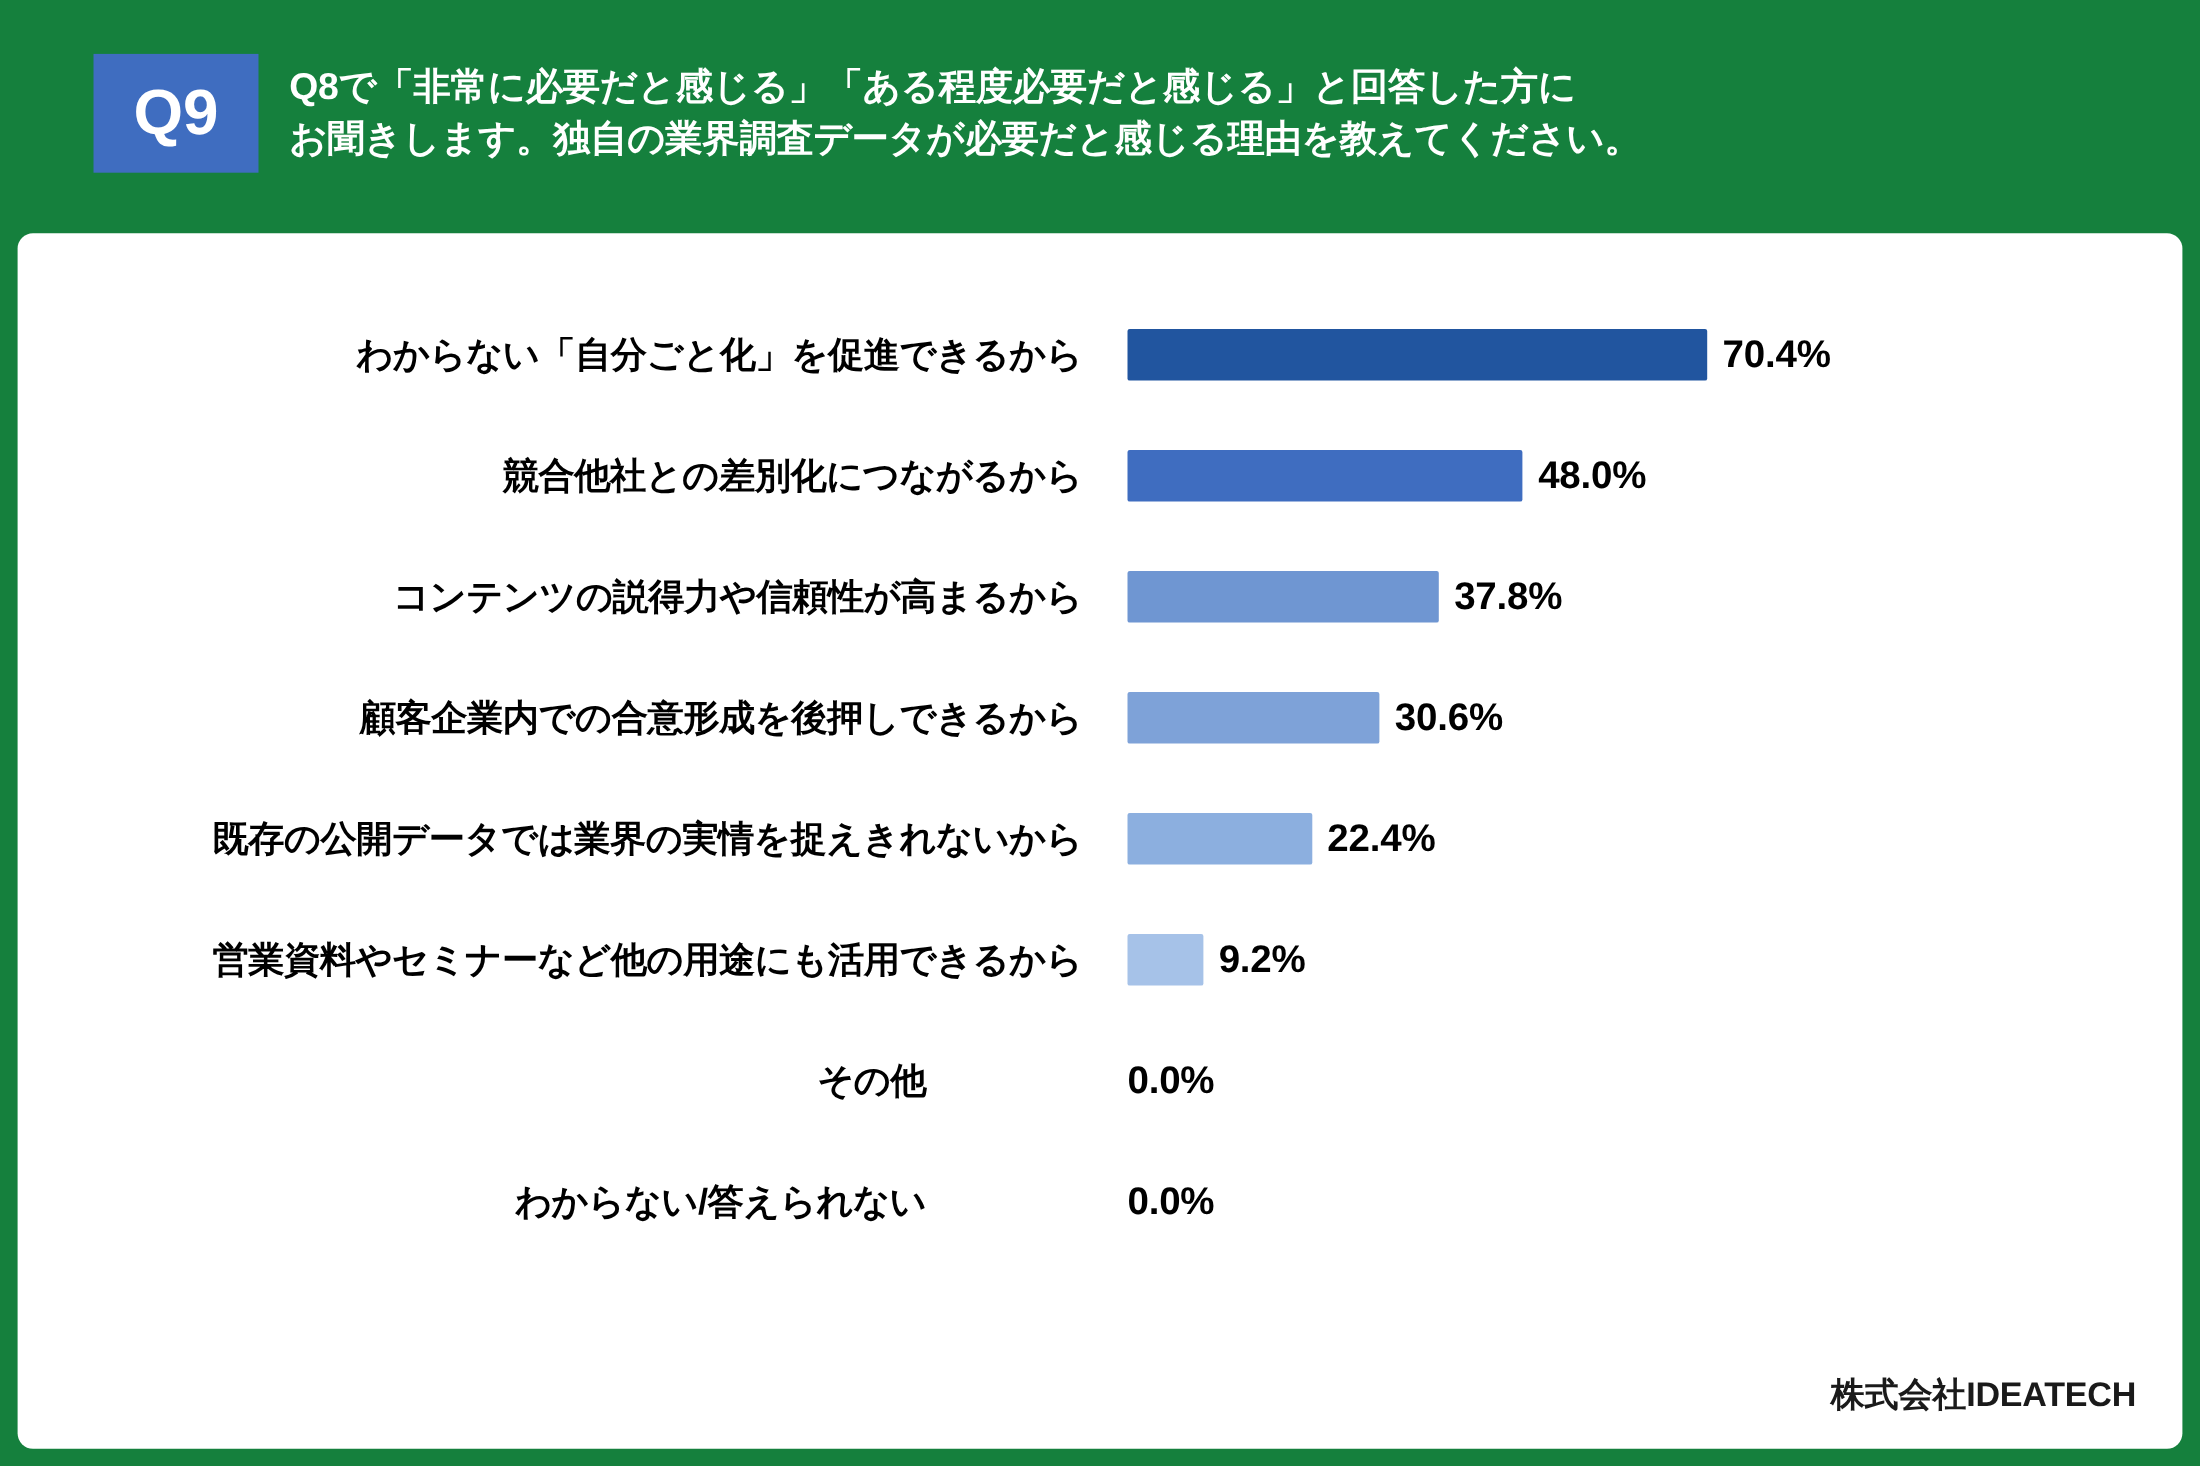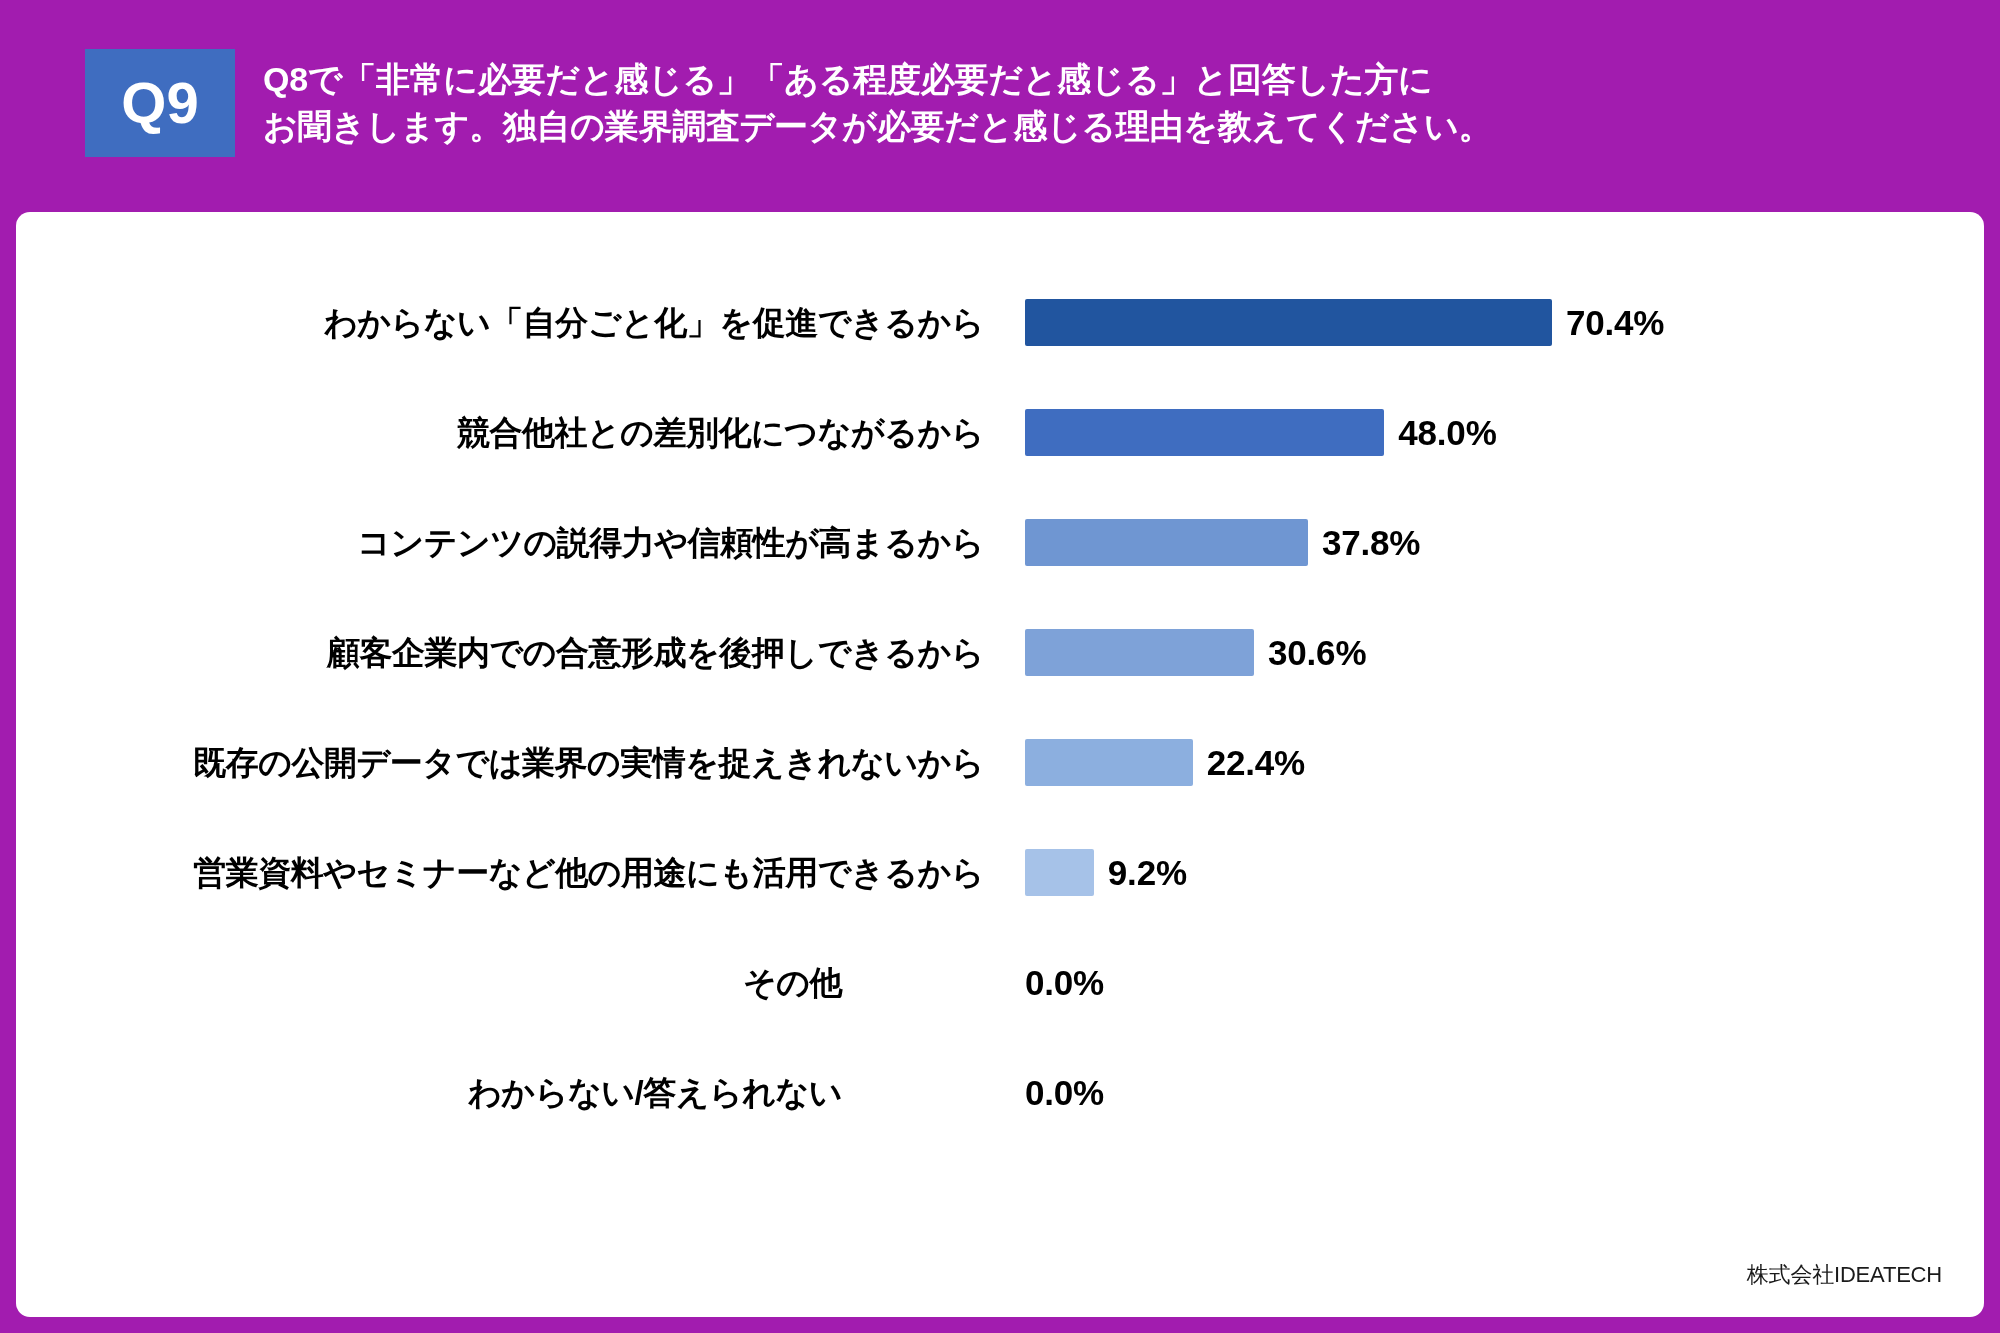--- a/index.html
+++ b/index.html
@@ -5,21 +5,21 @@
   * { box-sizing: border-box; margin: 0; padding: 0; }
   html, body {
     width: 2000px; height: 1333px;
     font-family: "Liberation Sans", "DejaVu Sans", sans-serif;
     background: #1b50a8;
     overflow: hidden;
   }
   #slide {
     position: relative;
     width: 2000px; height: 1333px;
-    background: #a21caf;
+    background: #15803d;
   }
 
   
   #header {
     position: absolute;
     left: 0; top: 0;
     width: 2000px; height: 205px;
     display: flex;
     align-items: center;
   }
@@ -104,21 +104,21 @@
   .row.zero .bar-value { left: 1009px; }
 
   
   #footer {
     position: absolute;
     right: 42px; bottom: 26px;
     text-align: right;
     color: #1a1a1a;
     line-height: 1.5;
   }
-  #footer-company { font-size: 22px; letter-spacing: -0.2px; }
+  #footer-company { font-size: 31px; letter-spacing: -0.2px; font-weight: bold; }
   #footer-survey  { font-size: 31px; letter-spacing: -0.2px; }
 </style>
 </head>
 <body>
 
 <div id="slide">
 
   <div id="header">
     <div id="q-badge">
       <span id="q-badge-label">Q9</span>

